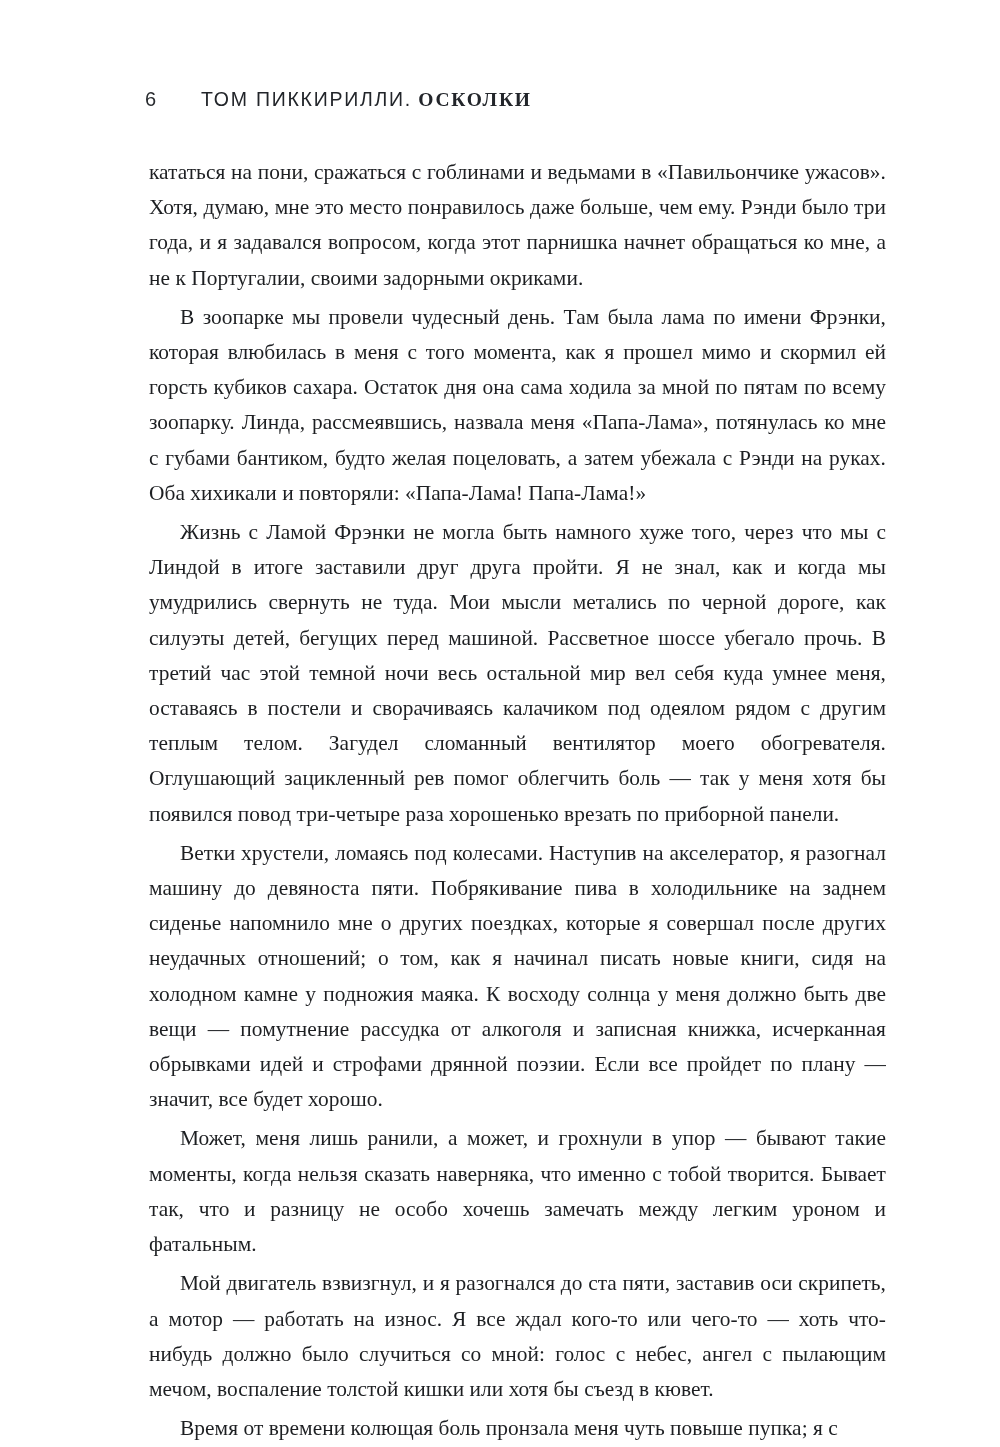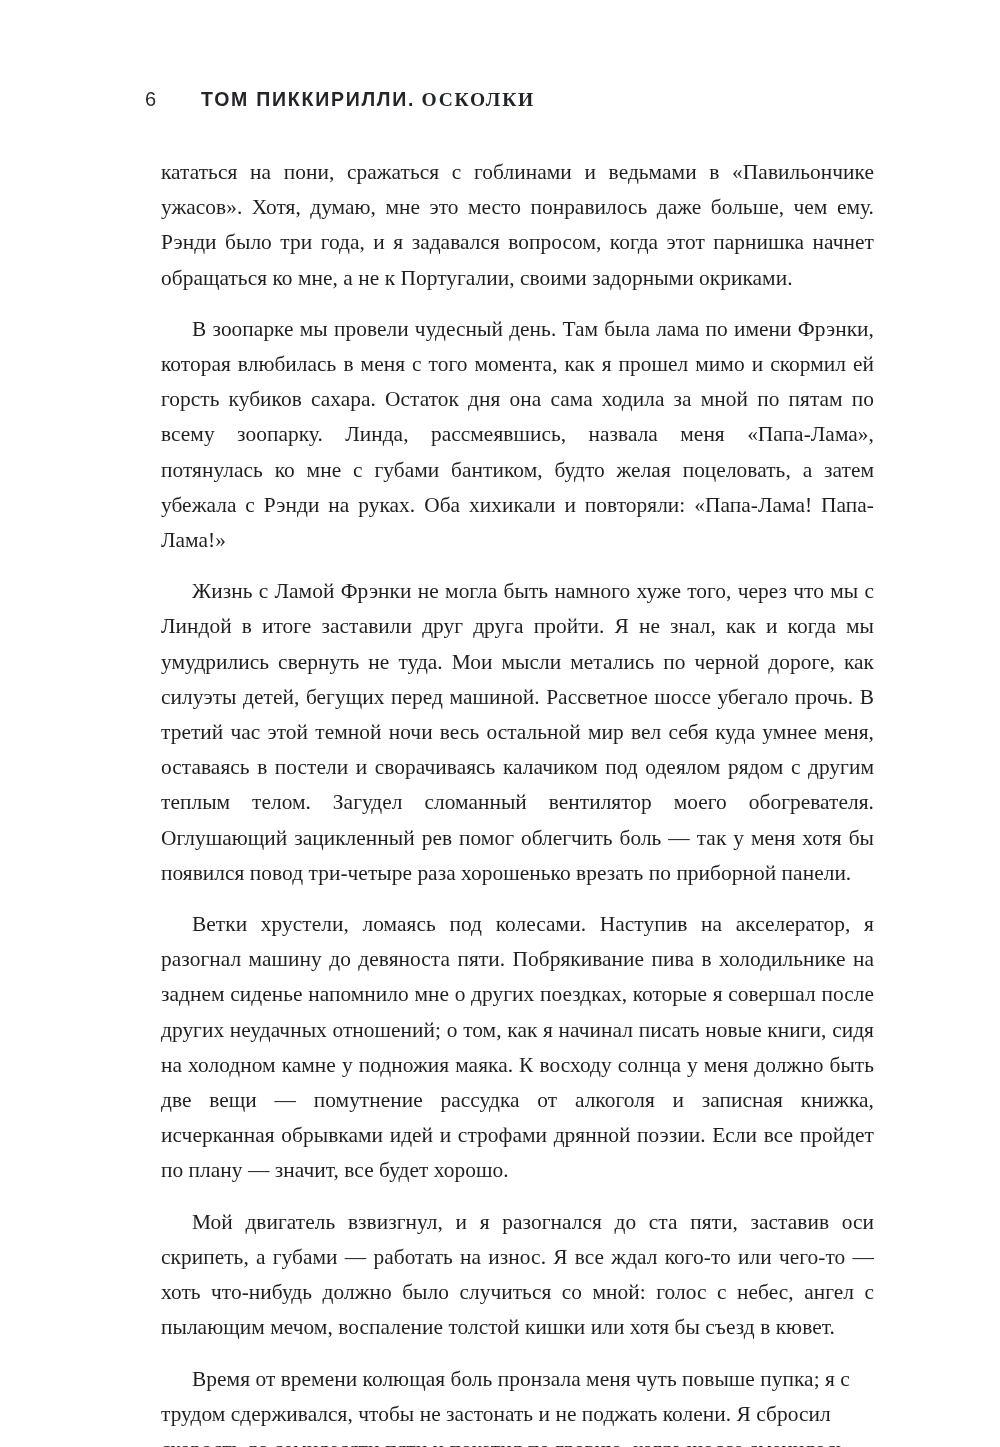--- a/index.html
+++ b/index.html
@@ -34,38 +34,38 @@
     margin-bottom: 44px;
   }
   .running-head .folio {
     width: 56px;
     font-size: 20px;
     letter-spacing: 0;
     color: #2a2d31;
     font-weight: 400;
   }
   .running-head .title-normal {
-    font-weight: 700;
+    font-weight: 400;
   }
   .running-head .title-bold {
     font-weight: 700;
     margin-left: 0.32em;
     font-family: Liberation Serif, serif;
   }
   .body-text {
     font-size: 21.4px;
     line-height: 35.2px;
     text-align: justify;
     text-justify: inter-word;
     color: #1d1f22;
     letter-spacing: 0.002em;
     -webkit-font-smoothing: antialiased;
   }
   .body-text p {
-    margin: 16px;
+    margin: 4px;
     text-indent: 0;
   }
   .body-text p.indent {
     text-indent: 1.45em;
   }
   .body-text p:last-child {
     text-align: left;
   }
 </style>
 </head>
@@ -78,18 +78,19 @@
       <span class="folio">6</span>
       <span class="title-normal">Том Пиккирилли.</span>
       <span class="title-bold">Осколки</span>
     </div>
 
     <div class="body-text">
       <p>кататься на пони, сражаться с гоблинами и ведьмами в «Павильончике ужасов». Хотя, думаю, мне это место понравилось даже больше, чем ему. Рэнди было три года, и я задавался вопросом, когда этот парнишка начнет обращаться ко мне, а не к Португалии, своими задорными окриками.</p>
       <p class="indent">В зоопарке мы провели чудесный день. Там была лама по имени Фрэнки, которая влюбилась в меня с того момента, как я прошел мимо и скормил ей горсть кубиков сахара. Остаток дня она сама ходила за мной по пятам по всему зоопарку. Линда, рассмеявшись, назвала меня «Папа-Лама», потянулась ко мне с губами бантиком, будто желая поцеловать, а затем убежала с Рэнди на руках. Оба хихикали и повторяли: «Папа-Лама! Папа-Лама!»</p>
       <p class="indent">Жизнь с Ламой Фрэнки не могла быть намного хуже того, через что мы с Линдой в итоге заставили друг друга пройти. Я не знал, как и когда мы умудрились свернуть не туда. Мои мысли метались по черной дороге, как силуэты детей, бегущих перед машиной. Рассветное шоссе убегало прочь. В третий час этой темной ночи весь остальной мир вел себя куда умнее меня, оставаясь в постели и сворачиваясь калачиком под одеялом рядом с другим теплым телом. Загудел сломанный вентилятор моего обогревателя. Оглушающий зацикленный рев помог облегчить боль — так у меня хотя бы появился повод три-четыре раза хорошенько врезать по приборной панели.</p>
       <p class="indent">Ветки хрустели, ломаясь под колесами. Наступив на акселератор, я разогнал машину до девяноста пяти. Побрякивание пива в холодильнике на заднем сиденье напомнило мне о других поездках, которые я совершал после других неудачных отношений; о том, как я начинал писать новые книги, сидя на холодном камне у подножия маяка. К восходу солнца у меня должно быть две вещи — помутнение рассудка от алкоголя и записная книжка, исчерканная обрывками идей и строфами дрянной поэзии. Если все пройдет по плану — значит, все будет хорошо.</p>
-      <p class="indent">Мой двигатель взвизгнул, и я разогнался до ста пяти, заставив оси скрипеть, а губами — работать на износ. Я все ждал кого-то или чего-то — хоть что-нибудь должно было случиться со мной: голос с небес, ангел с пылающим мечом, воспаление толстой кишки или хотя бы съезд в кювет.</p>
+      <p class="indent">Может, меня лишь ранили, а может, и грохнули в упор — бывают такие моменты, когда нельзя сказать наверняка, что именно с тобой творится. Бывает так, что и разницу не особо хочешь замечать между легким уроном и фатальным.</p>
+      <p class="indent">Мой двигатель взвизгнул, и я разогнался до ста пяти, заставив оси скрипеть, а мотор — работать на износ. Я все ждал кого-то или чего-то — хоть что-нибудь должно было случиться со мной: голос с небес, ангел с пылающим мечом, воспаление толстой кишки или хотя бы съезд в кювет.</p>
       <p class="indent">Время от времени колющая боль пронзала меня чуть повыше пупка; я с трудом сдерживался, чтобы не застонать и не поджать колени. Я сбросил скорость до семидесяти пяти и покатил по гравию, когда шоссе сменилось извилистой дорогой. Разгневанные налогоплательщики повесили на мосту</p>
     </div>
 
   </div>
 </div>
 
 </body></html>

